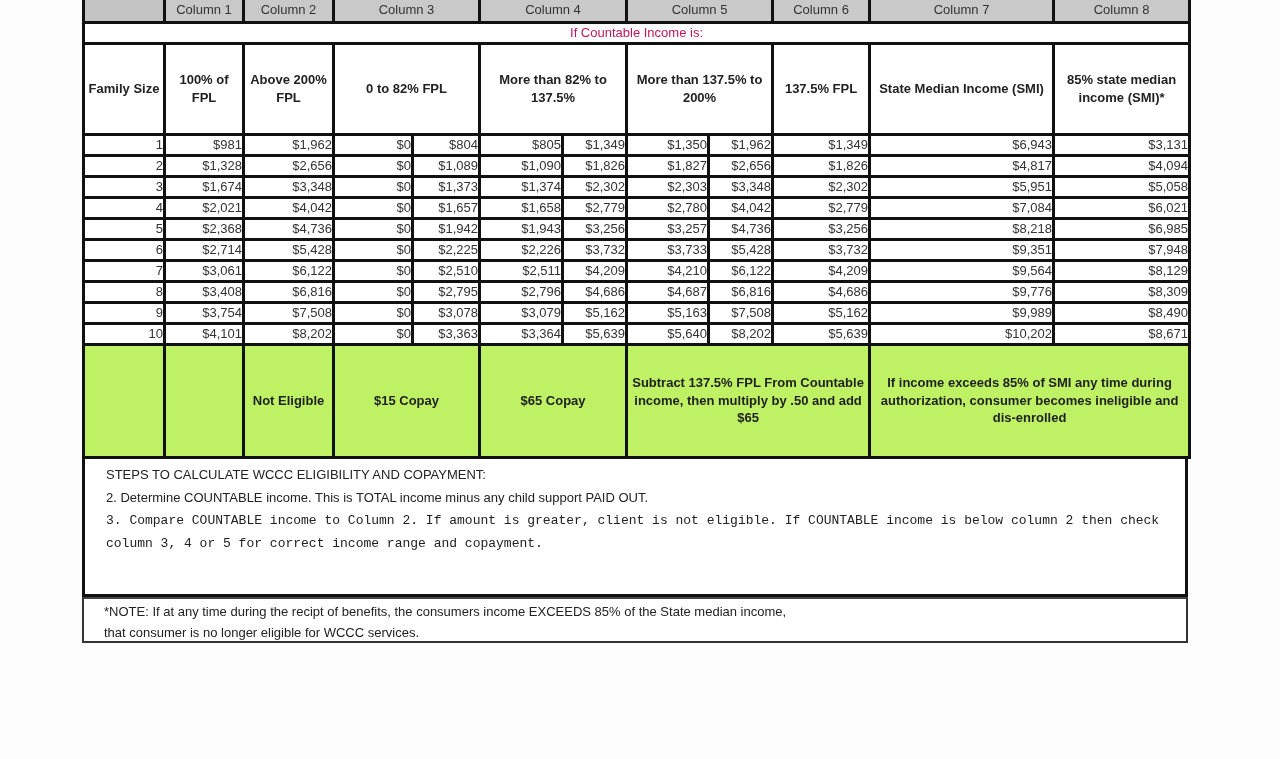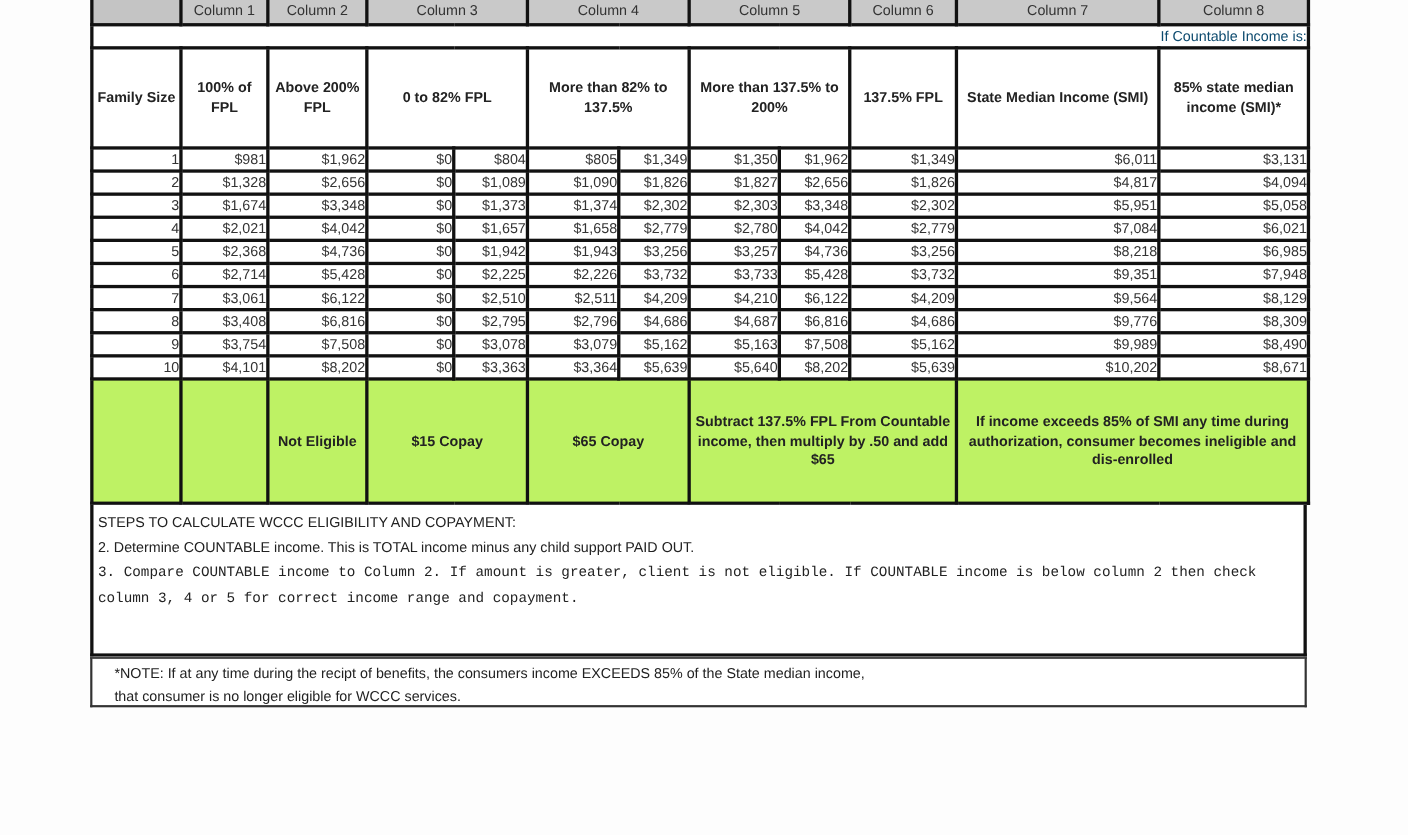--- a/index.html
+++ b/index.html
@@ -3,27 +3,27 @@
 <meta charset="utf-8">
 <style>
   html, body { margin:0; padding:0; background:#fdfdfd; }
   body { width:1280px; height:759px; position:relative; overflow:hidden;
          font-family:"Liberation Sans", sans-serif; color:#1a1a1a; }
   .sheet { position:absolute; left:82px; top:-4px; width:1106px; }
   table.grid { border-collapse:collapse; width:1106px; table-layout:fixed; }
   table.grid td { border:3px solid #111; padding:0; font-size:13px; line-height:1.35; }
   .colhdr td { background:#c9c9c9; height:22px; text-align:center; font-size:12.5px; color:#333; }
   .colhdr td.blank { background:#c4c4c4; }
-  .band td { height:17px; text-align:right; font-size:12px; color:#0c4a6e; background:#fff; }
+  .band td { height:17px; text-align:center; font-size:12px; color:#be185d; background:#fff; }
   .hdr td { height:88px; text-align:center; vertical-align:middle; font-weight:bold; font-size:13px; color:#222; background:#fff; padding:0 2px; }
   .data td { height:18px; font-size:13px; background:#fff; color:#333; padding:0 3px; }
   .data td.r { text-align:right; }
   .data td.c { text-align:right; }
   .copay td { height:110px; text-align:center; vertical-align:middle; font-weight:bold; font-size:13px; background:#bef264; color:#222; padding:0 4px; }
-  .steps { border:3px solid #111; border-top:none; height:138px; padding:4px 4px 0 4px; font-size:13px; line-height:23px; color:#222; background:#fff; box-sizing:border-box; }
+  .steps { border:3px solid #111; border-top:none; height:138px; padding:4px 4px 0 21px; font-size:13px; line-height:23px; color:#222; background:#fff; box-sizing:border-box; }
   .note { border:2px solid #333; border-top:2px solid #444; height:46px; padding:2px 20px; font-size:13px; line-height:21px; color:#222; background:#fff; box-sizing:border-box; }
 </style>
 </head>
 <body>
 
 <div class="sheet">
   <table class="grid">
     <colgroup>
       <col style="width:81px">
         <col style="width:79px">
@@ -74,21 +74,21 @@
           <td class="r">1</td>
           <td class="c">$981</td>
           <td class="c">$1,962</td>
           <td class="c">$0</td>
           <td class="r">$804</td>
           <td class="r">$805</td>
           <td class="r">$1,349</td>
           <td class="r">$1,350</td>
           <td class="r">$1,962</td>
           <td class="r">$1,349</td>
-          <td class="c">$6,011</td>
+          <td class="c">$6,943</td>
           <td class="c">$3,131</td>
         </tr>
         <tr class="data">
           <td class="r">2</td>
           <td class="c">$1,328</td>
           <td class="c">$2,656</td>
           <td class="c">$0</td>
           <td class="r">$1,089</td>
           <td class="r">$1,090</td>
           <td class="r">$1,826</td>

